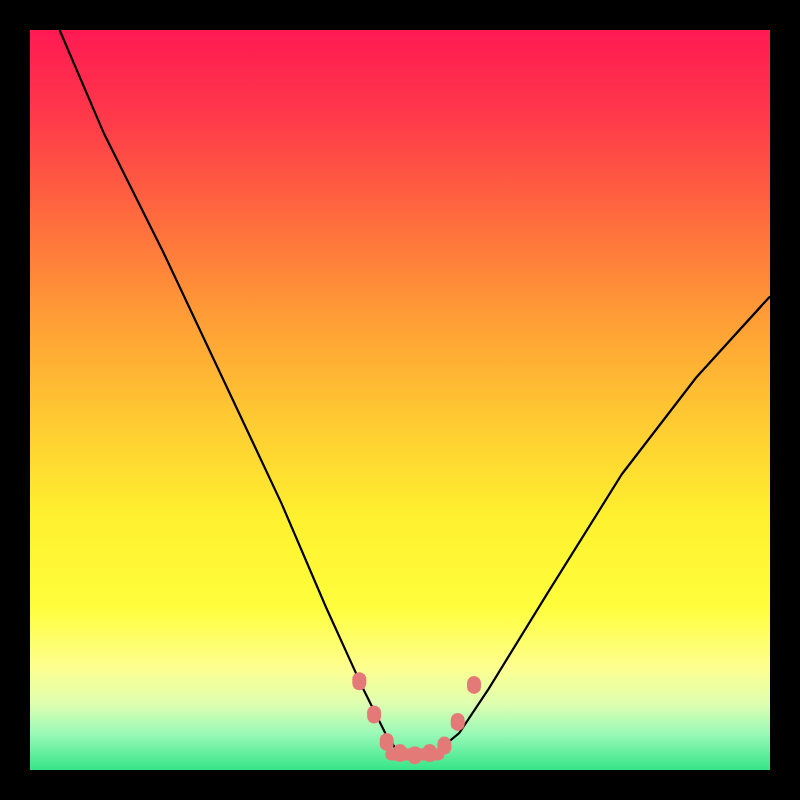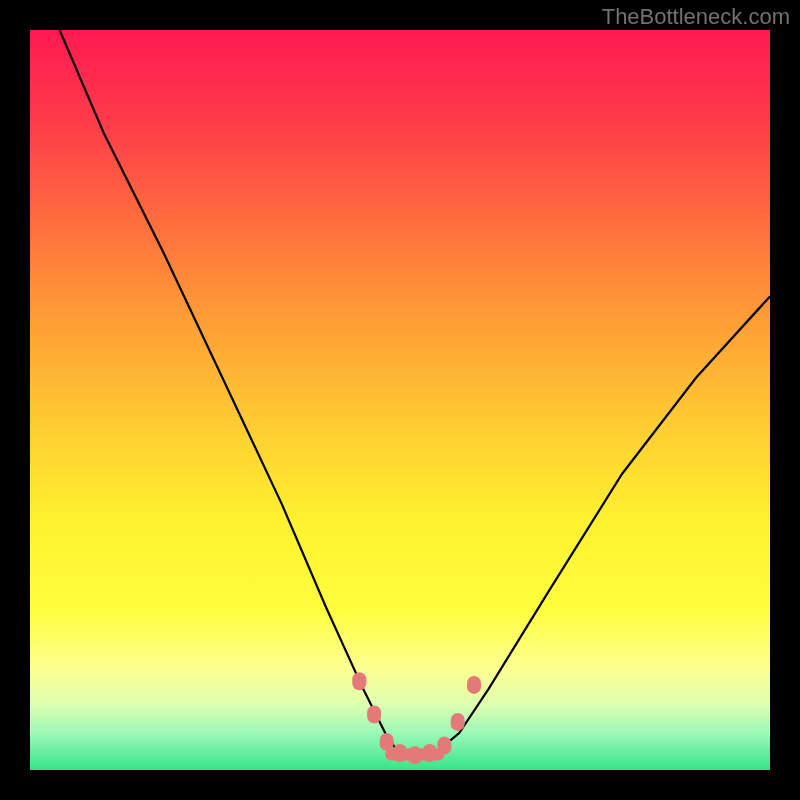--- a/index.html
+++ b/index.html
@@ -36,14 +36,13 @@
         <rect x="363.0" y="714.0" width="14" height="18" rx="7" ry="7" class="dot"></rect>
         <rect x="377.8" y="716.2" width="14" height="18" rx="7" ry="7" class="dot"></rect>
         <rect x="392.6" y="714.0" width="14" height="18" rx="7" ry="7" class="dot"></rect>
         <rect x="407.4" y="706.6" width="14" height="18" rx="7" ry="7" class="dot"></rect>
         <rect x="420.7" y="682.9" width="14" height="18" rx="7" ry="7" class="dot"></rect>
         <rect x="437.0" y="645.9" width="14" height="18" rx="7" ry="7" class="dot"></rect>
       </g>
     <rect id="flat-seg" height="12" rx="6" ry="6" class="dot" x="355.2" y="718.5" width="59.2"></rect>
   </svg>
 
-  <div class="watermark">TheBottleneck.com</div>
 </div>
 
 </body></html>

